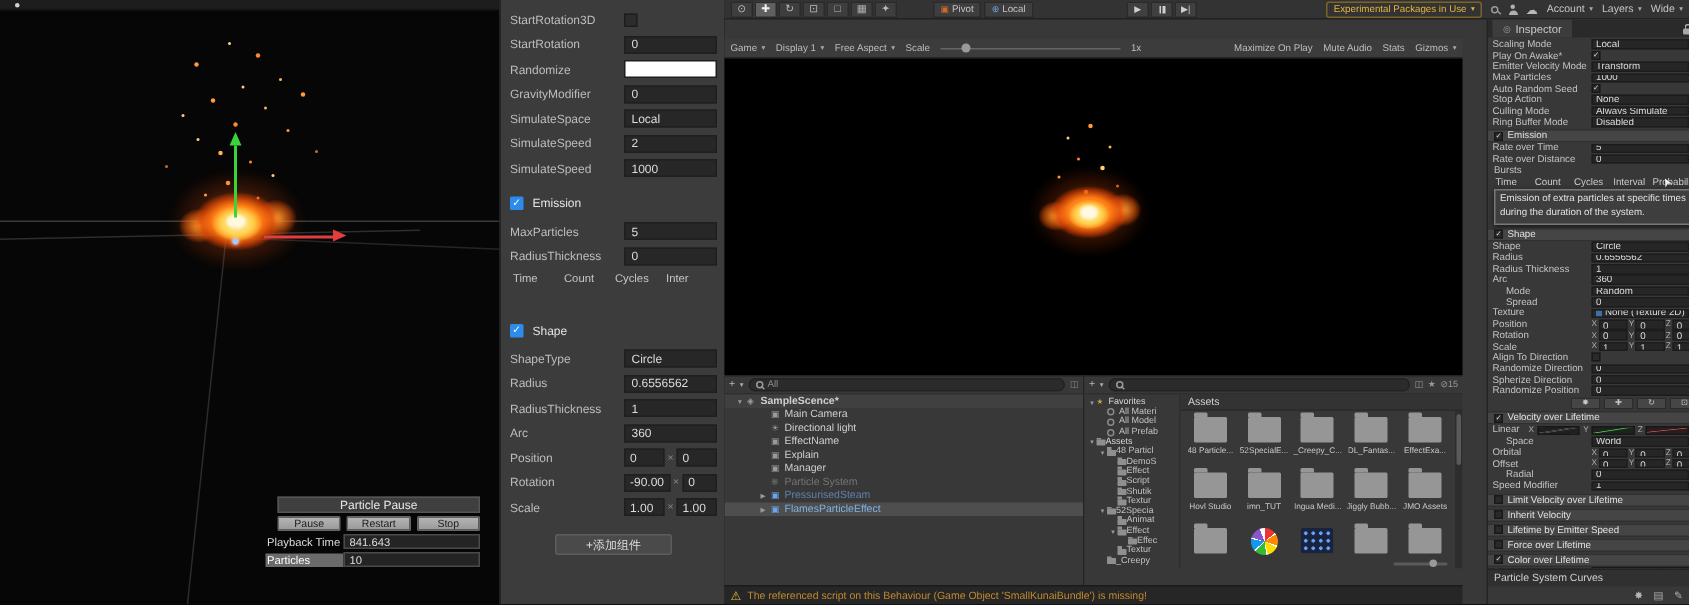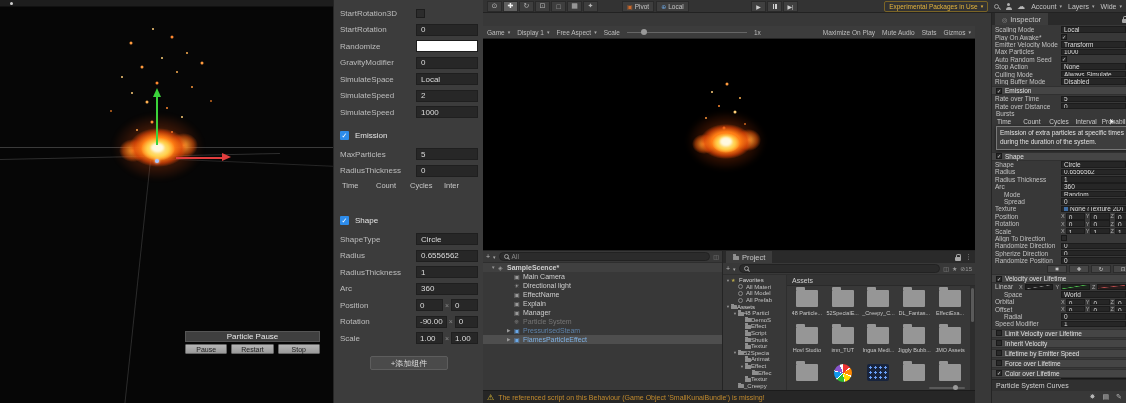--- a/index.html
+++ b/index.html
@@ -213,20 +213,32 @@
     <div class="g-center" style="left:155px;top:159px"></div>
 
     <div id="playback">
       <div class="pb-title">Particle Pause</div>
       <div class="pb-btns">
 
       <div class="pb-btn">Pause</div>
           <div class="pb-btn">Restart</div>
           <div class="pb-btn">Stop</div>
         </div>
+      <div>
+
+          <div class="pb-row">
+            <span class="pb-lab">Playback Time</span>
+            <span class="pb-val">841.643</span>
+          </div>
+
+          <div class="pb-row">
+            <span class="pb-lab sel">Particles</span>
+            <span class="pb-val">10</span>
+          </div>
+        </div>
     </div>
   </div>
 
   <div id="props" class="abs">
     <div class="pbody">
       <div>
 
           <div class="prow check">
             <span class="plabel">StartRotation3D</span>
             <span class="pcheck"></span>
@@ -544,30 +556,20 @@
 
           <div class="hrow prefab sel i1">
             <span class="harrow">▶</span>
             <span class="hicon">▣</span>
             <span class="hlabel">FlamesParticleEffect</span>
           </div>
         </div>
     </div>
 
     <div id="project">
-      <div class="ptabbar2">
-        <span class="ptab2">
-            <span class="ticon folder"></span>
-            <span>Project</span>
-          </span>
-        <span class="tb-icons">
-            <span class="lock"></span>
-            <span>⋮</span>
-          </span>
-      </div>
       <div class="panelbar">
         <span>+</span>
           <span class="arr">▾</span>
         <span class="searchbox">
             <span class="mag"></span>
           </span>
         <span style="color:#999;font-size:6px">◫</span>
         <span style="color:#999;font-size:6px">★</span>
         <span style="color:#999;font-size:6px">⊘<span>15</span></span>
       </div>

